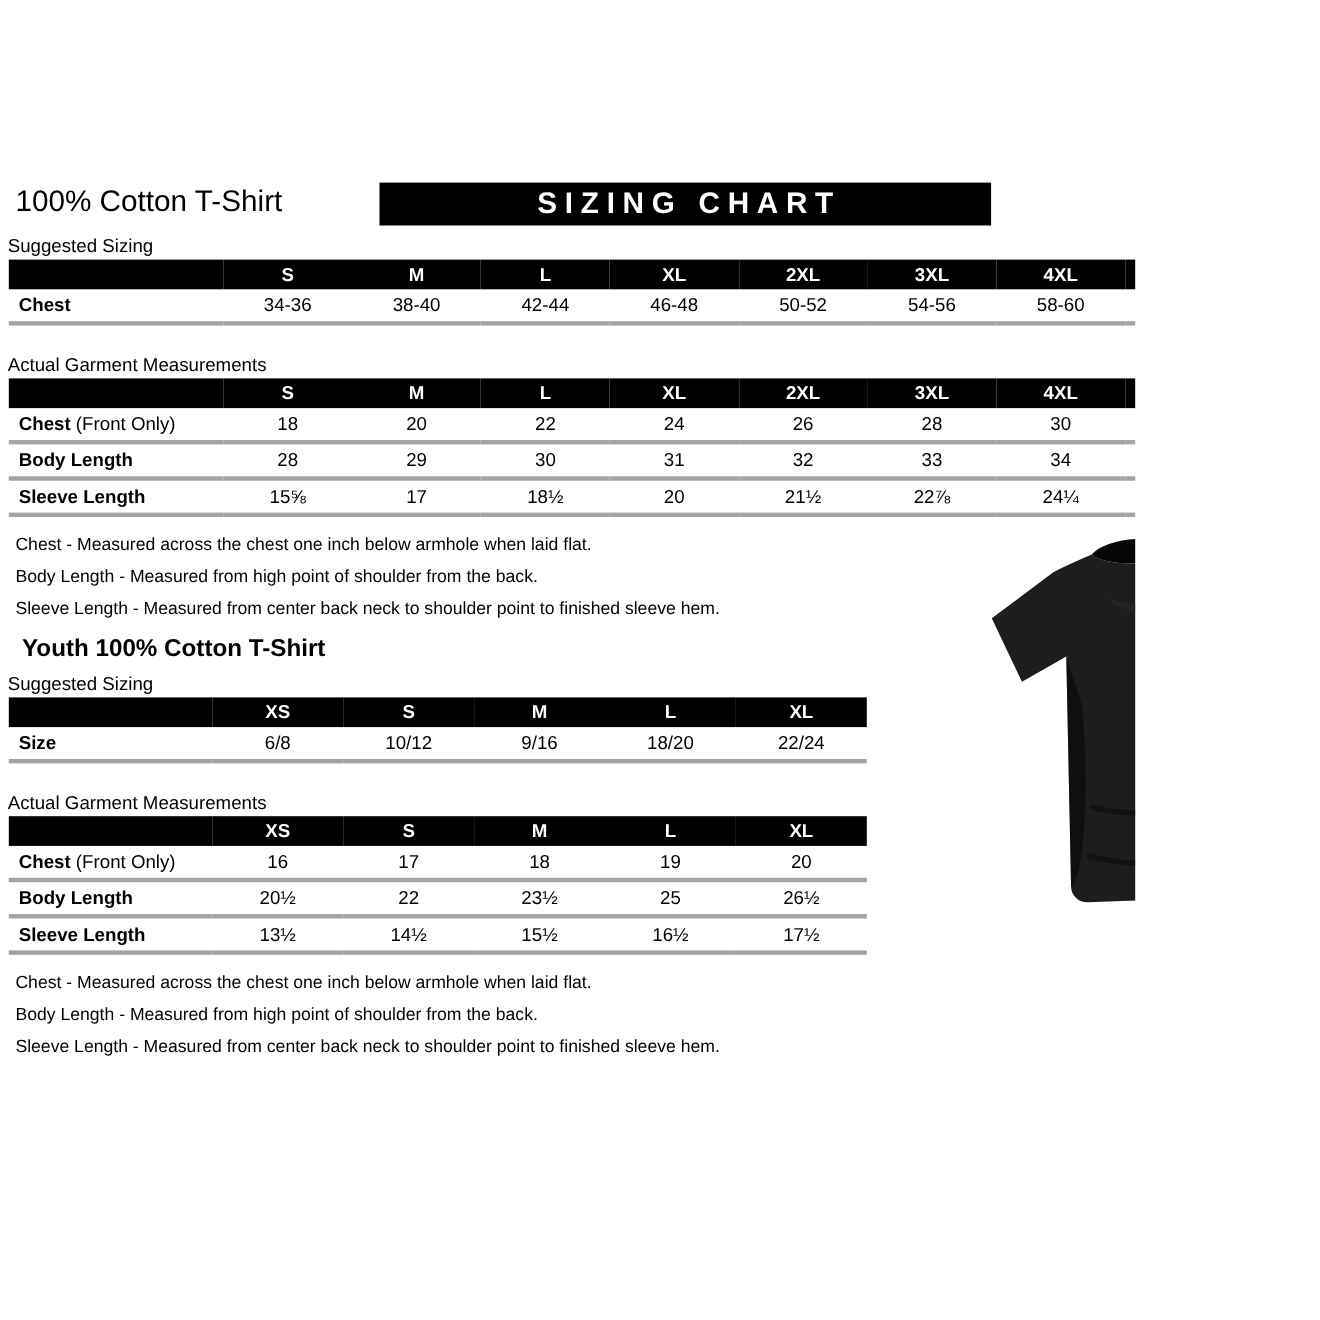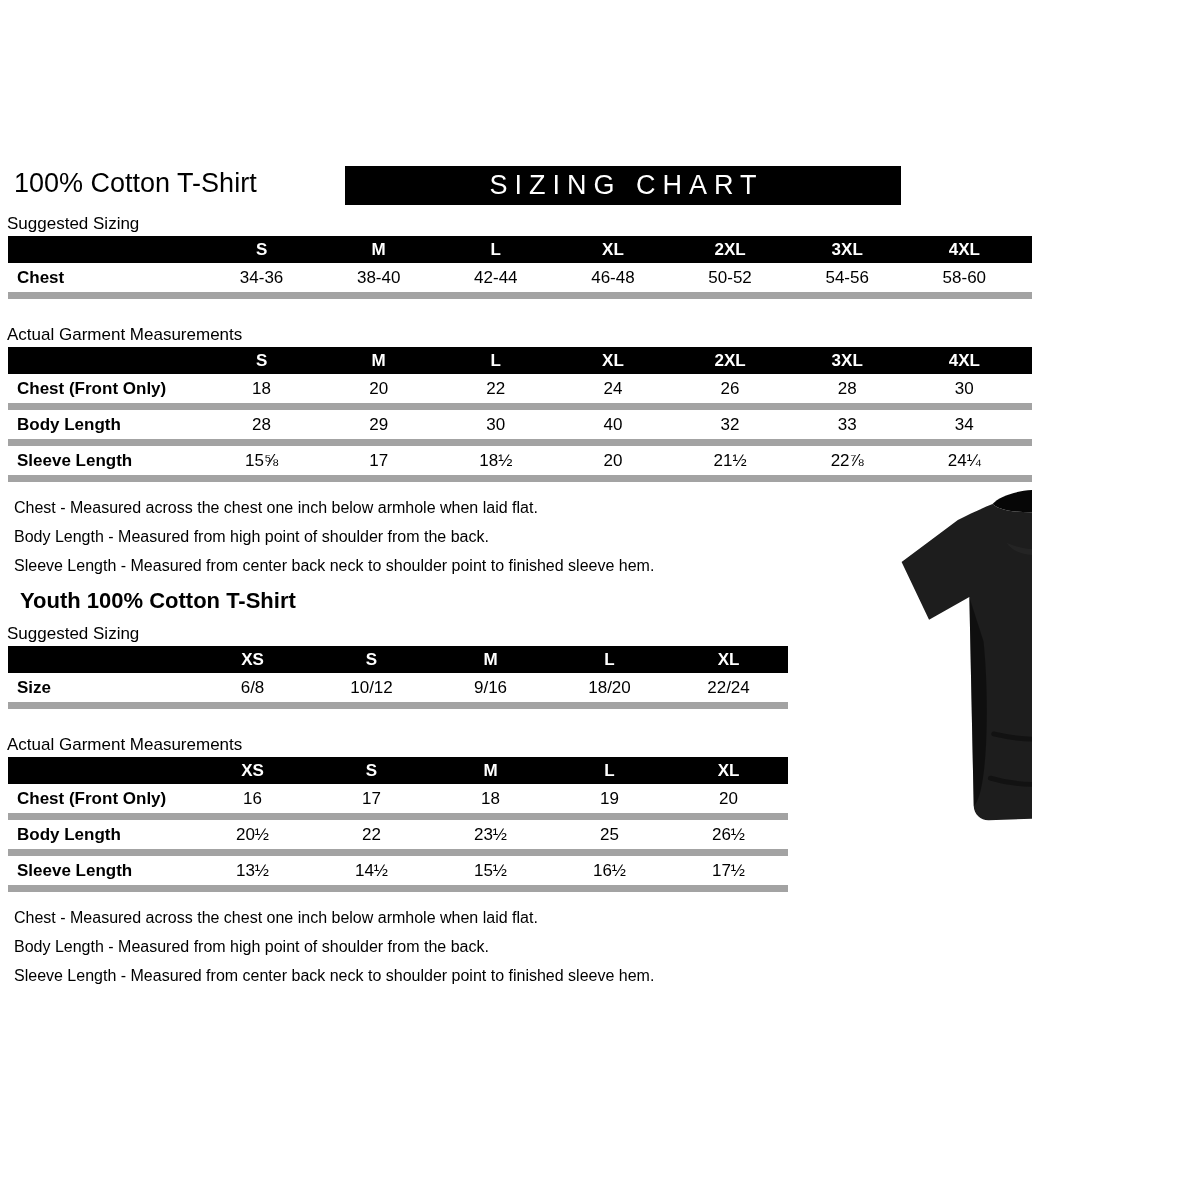--- a/index.html
+++ b/index.html
@@ -3,38 +3,38 @@
 <meta charset="utf-8">
 <style>
   html,body{margin:0;padding:0}
   body{width:1200px;height:1200px;background:#fff;font-family:"Liberation Sans",sans-serif;color:#000}
   .page{position:relative;width:1032px;height:1200px;overflow:hidden;background:#fff}
 
   
   .header-block{position:relative;margin-top:166px;height:42px}
   .adult-title{position:absolute;left:14px;top:2px;font-size:27px;font-weight:400;white-space:nowrap}
   .banner{position:absolute;left:345px;top:0;width:556px;height:39px;background:#000;display:flex;align-items:center;justify-content:center}
-  .banner-text{color:#fff;font-size:27px;font-weight:400;letter-spacing:7px;padding-left:7px}
+  .banner-text{color:#fff;font-size:27px;font-weight:700;letter-spacing:7px;padding-left:7px}
 
   .section-label{font-size:17px;line-height:20px}
   .lbl-a-sug{margin:6px 0 2px 7px}
   .lbl-a-act{margin:26px 0 2px 7px}
   .lbl-y-sug{margin:8px 0 2px 7px}
   .lbl-y-act{margin:26px 0 2px 7px}
 
   table.tbl{border-collapse:collapse;table-layout:fixed;margin-left:8px}
   .tbl-adult{width:1132px}
   .tbl-adult col.c-label{width:195px}
   .tbl-youth{width:780px}
   .tbl-youth col.c-label{width:185px}
   .tbl th{background:#000;color:#fff;font-size:17px;font-weight:700;height:27px;text-align:center;padding:0}
-  .tbl td{font-size:17px;height:29px;text-align:center;border-bottom:7px solid #a3a3a3;padding:0}
+  .tbl td{font-size:17px;height:29px;text-align:center;border-bottom:4px solid #a3a3a3;padding:0}
   .tbl td.lbl{text-align:left;padding-left:9px}
   .tbl td.lbl b{font-weight:700}
-  .tbl td.lbl .sfx{font-weight:700}
+  .tbl td.lbl .sfx{font-weight:400}
 
   .notes{margin:16px 0 0 14px}
   .note{font-size:16px;line-height:20px;margin-bottom:9px}
 
   .youth-title{margin:10px 0 0 20px;font-size:22px;font-weight:700;line-height:30px}
 
   
   .tee{position:absolute;left:892px;top:483px;width:296px;height:352px;transform:rotate(-2deg)}
   .tee-body{fill:#1d1d1d}
   .tee-collar{fill:#060606}
@@ -117,21 +117,21 @@
         <td>26</td>
         <td>28</td>
         <td>30</td>
         <td>32</td>
       </tr>
       <tr>
         <td class="lbl"><b>Body Length</b><span class="sfx"></span></td>
         <td>28</td>
         <td>29</td>
         <td>30</td>
-        <td>40</td>
+        <td>31</td>
         <td>32</td>
         <td>33</td>
         <td>34</td>
         <td>35</td>
       </tr>
       <tr>
         <td class="lbl"><b>Sleeve Length</b><span class="sfx"></span></td>
         <td>15⅝</td>
         <td>17</td>
         <td>18½</td>

